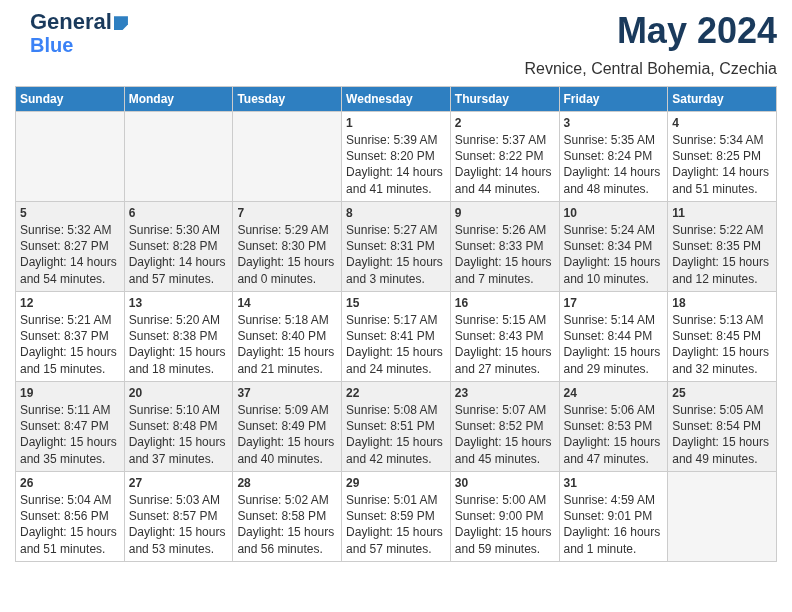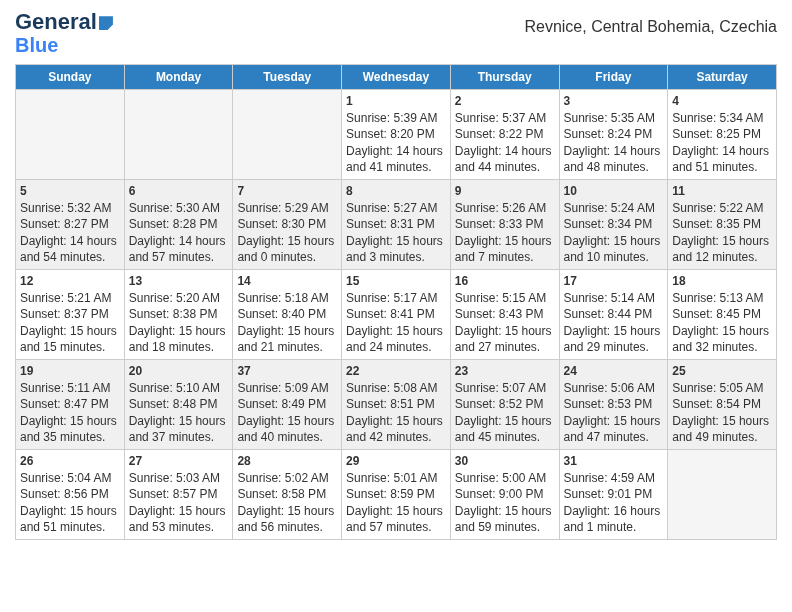--- a/index.html
+++ b/index.html
@@ -19,20 +19,21 @@
     .logo {
       display: flex;
       flex-direction: column;
       align-items: flex-start;
     }
     .logo-text {
       font-size: 22px;
       font-weight: bold;
       color: #1a3a5c;
       line-height: 1.1;
+      margin-left: 15px;
     }
     .logo-icon {
       display: inline-block;
       width: 14px;
       height: 14px;
       background: #2e7fc1;
       clip-path: polygon(0 0, 100% 0, 100% 60%, 60% 100%, 0 100%);
       margin-left: 2px;
       vertical-align: middle;
     }
@@ -53,21 +54,21 @@
       width: 100%;
       border-collapse: collapse;
       table-layout: fixed;
     }
     th {
       background: #2e7fc1;
       color: #fff;
       font-size: 12px;
       font-weight: bold;
       padding: 5px 4px;
-      text-align: center;
+      text-align: left;
       border: 1px solid #ccc;
     }
     td {
       border: 1px solid #ccc;
       vertical-align: top;
       padding: 4px 4px;
       font-size: 10px;
       color: #333;
       height: 90px;
       background: #fff;
@@ -98,20 +99,21 @@
     <div style="display:flex;align-items:center;">
       <span class="logo-text">
         <span style="color:#1a3a5c;">General</span><span class="logo-icon"></span>
       </span>
     </div>
     <div>
       <span class="logo-text" style="color:#3b82f6;font-size:20px;">Blue</span>
     </div>
   </div>
   <div class="title-area">
+    <div class="month-year">May 2024</div>
     <div class="location">Revnice, Central Bohemia, Czechia</div>
   </div>
 </div>
 
 <table>
   <thead>
     <tr>
     <th>Sunday</th>
         <th>Monday</th>
         <th>Tuesday</th>

